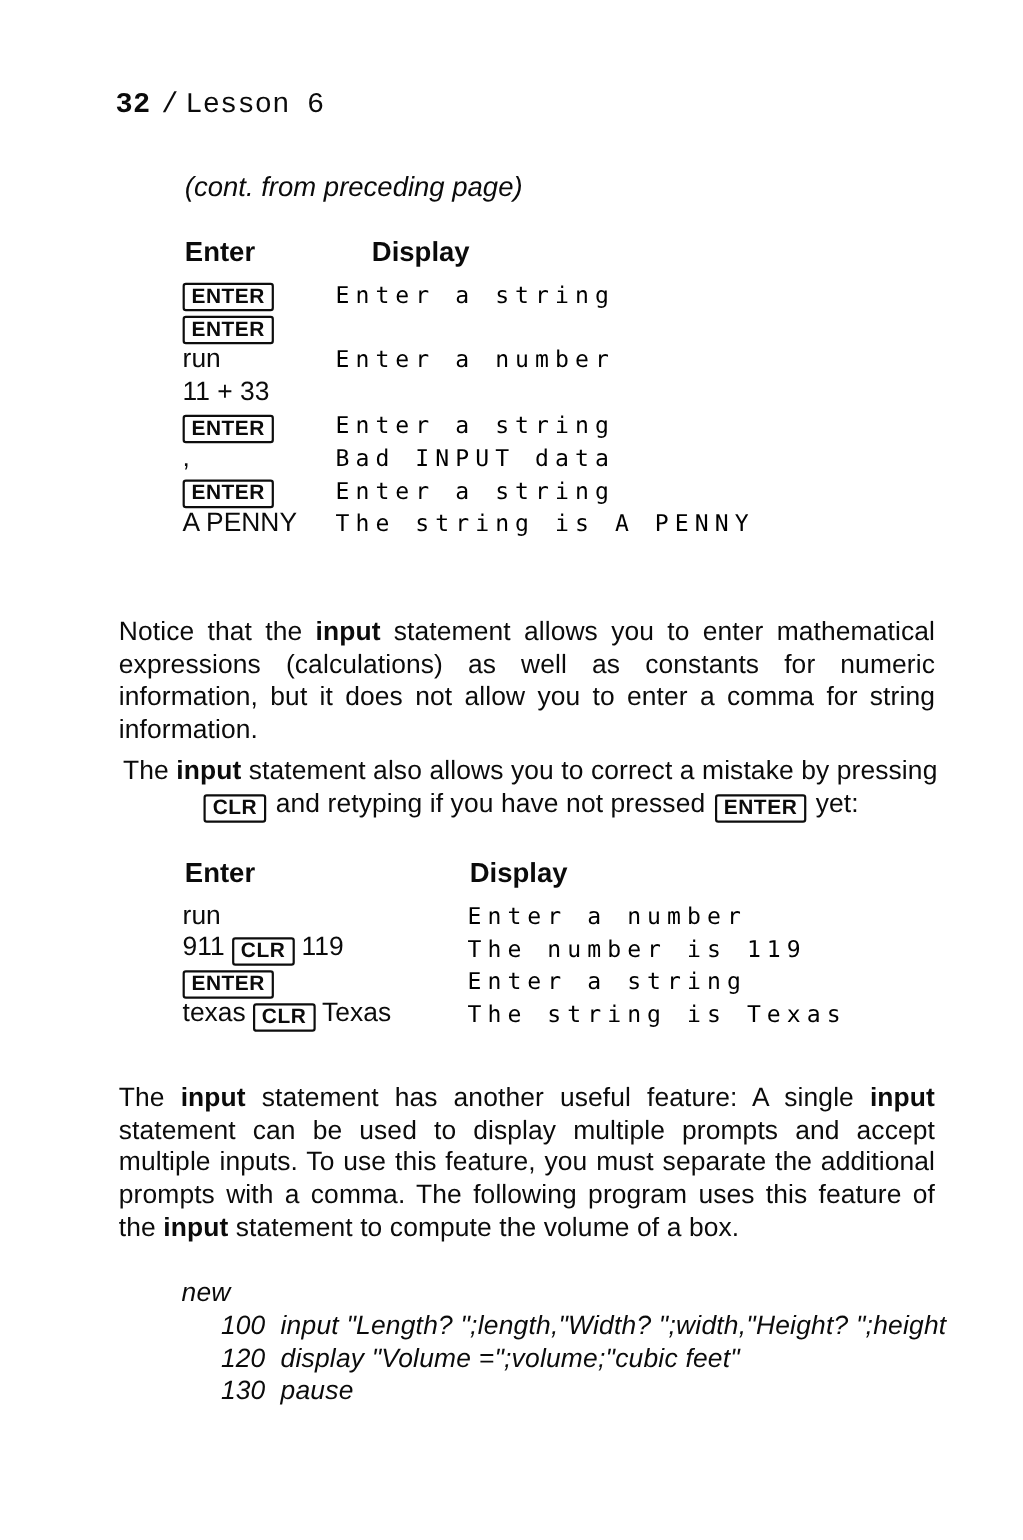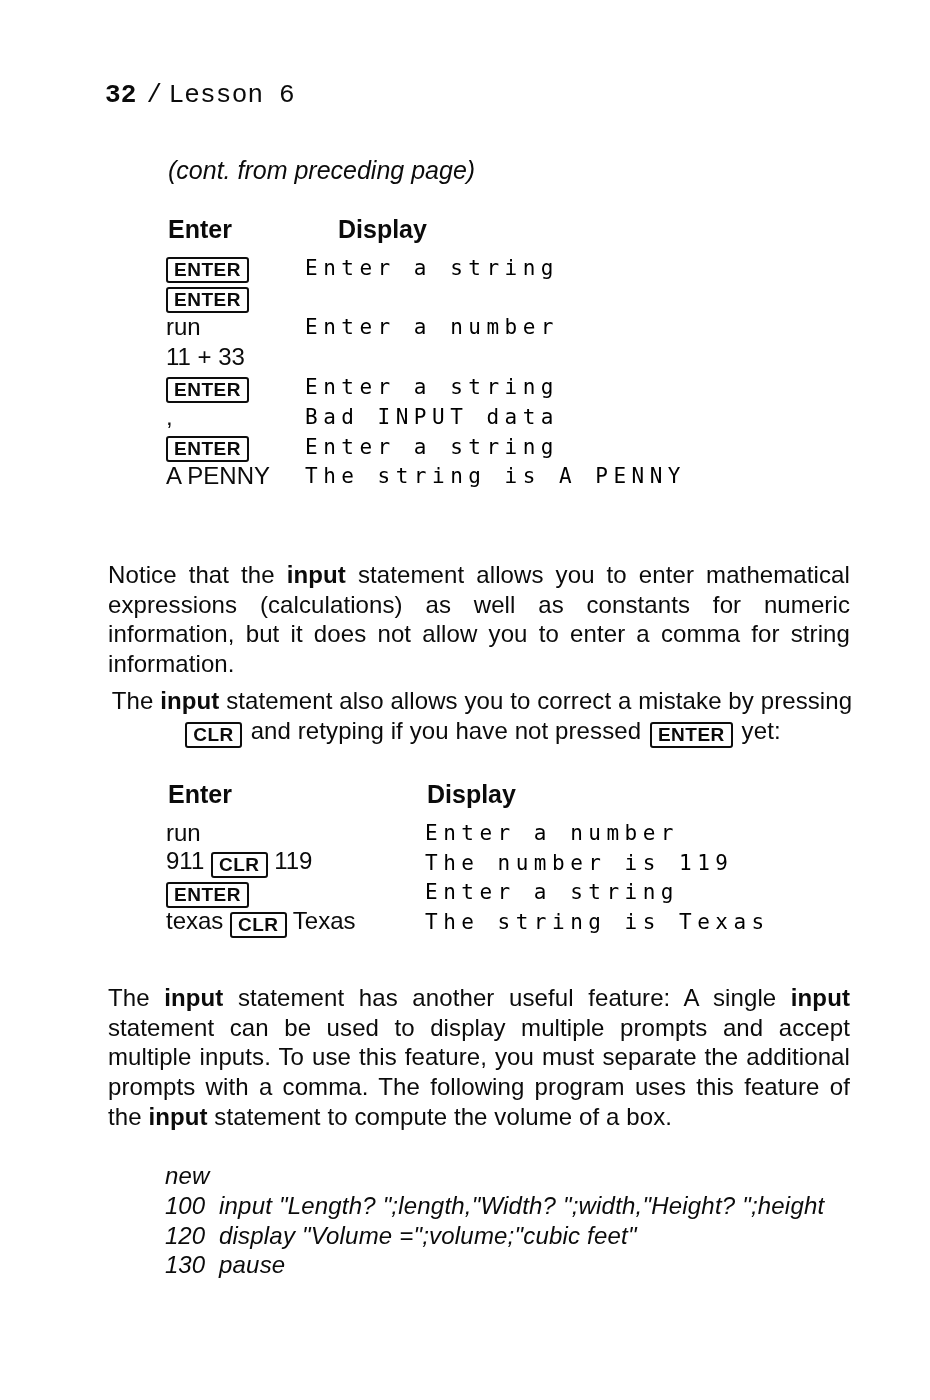--- a/index.html
+++ b/index.html
@@ -44,21 +44,21 @@
     letter-spacing:.1px;
   }
   #para1{left:108px;top:560px;width:742px;}
   #para2{left:108px;top:686px;width:748px;text-align:center;}
   #para3{left:108px;top:983px;width:742px;}
   .para b{font-weight:bold;}
   .para .key{margin:0 2px;}
   
   #program{left:165px;top:1161px;font-size:24px;line-height:29.8px;font-style:italic;}
   .code-line{white-space:nowrap;}
-  .lnum{display:inline-block;width:54px;}
+  .lnum{display:inline-block;width:54px;margin-left:36px;}
   .lcode{letter-spacing:.2px;}
 </style>
 </head>
 <body>
 
 <div class="page">
 
   <div class="abs" id="page-header">
     <span class="pgnum">32</span><span class="sep">/</span><span>Lesson 6</span>
   </div>

